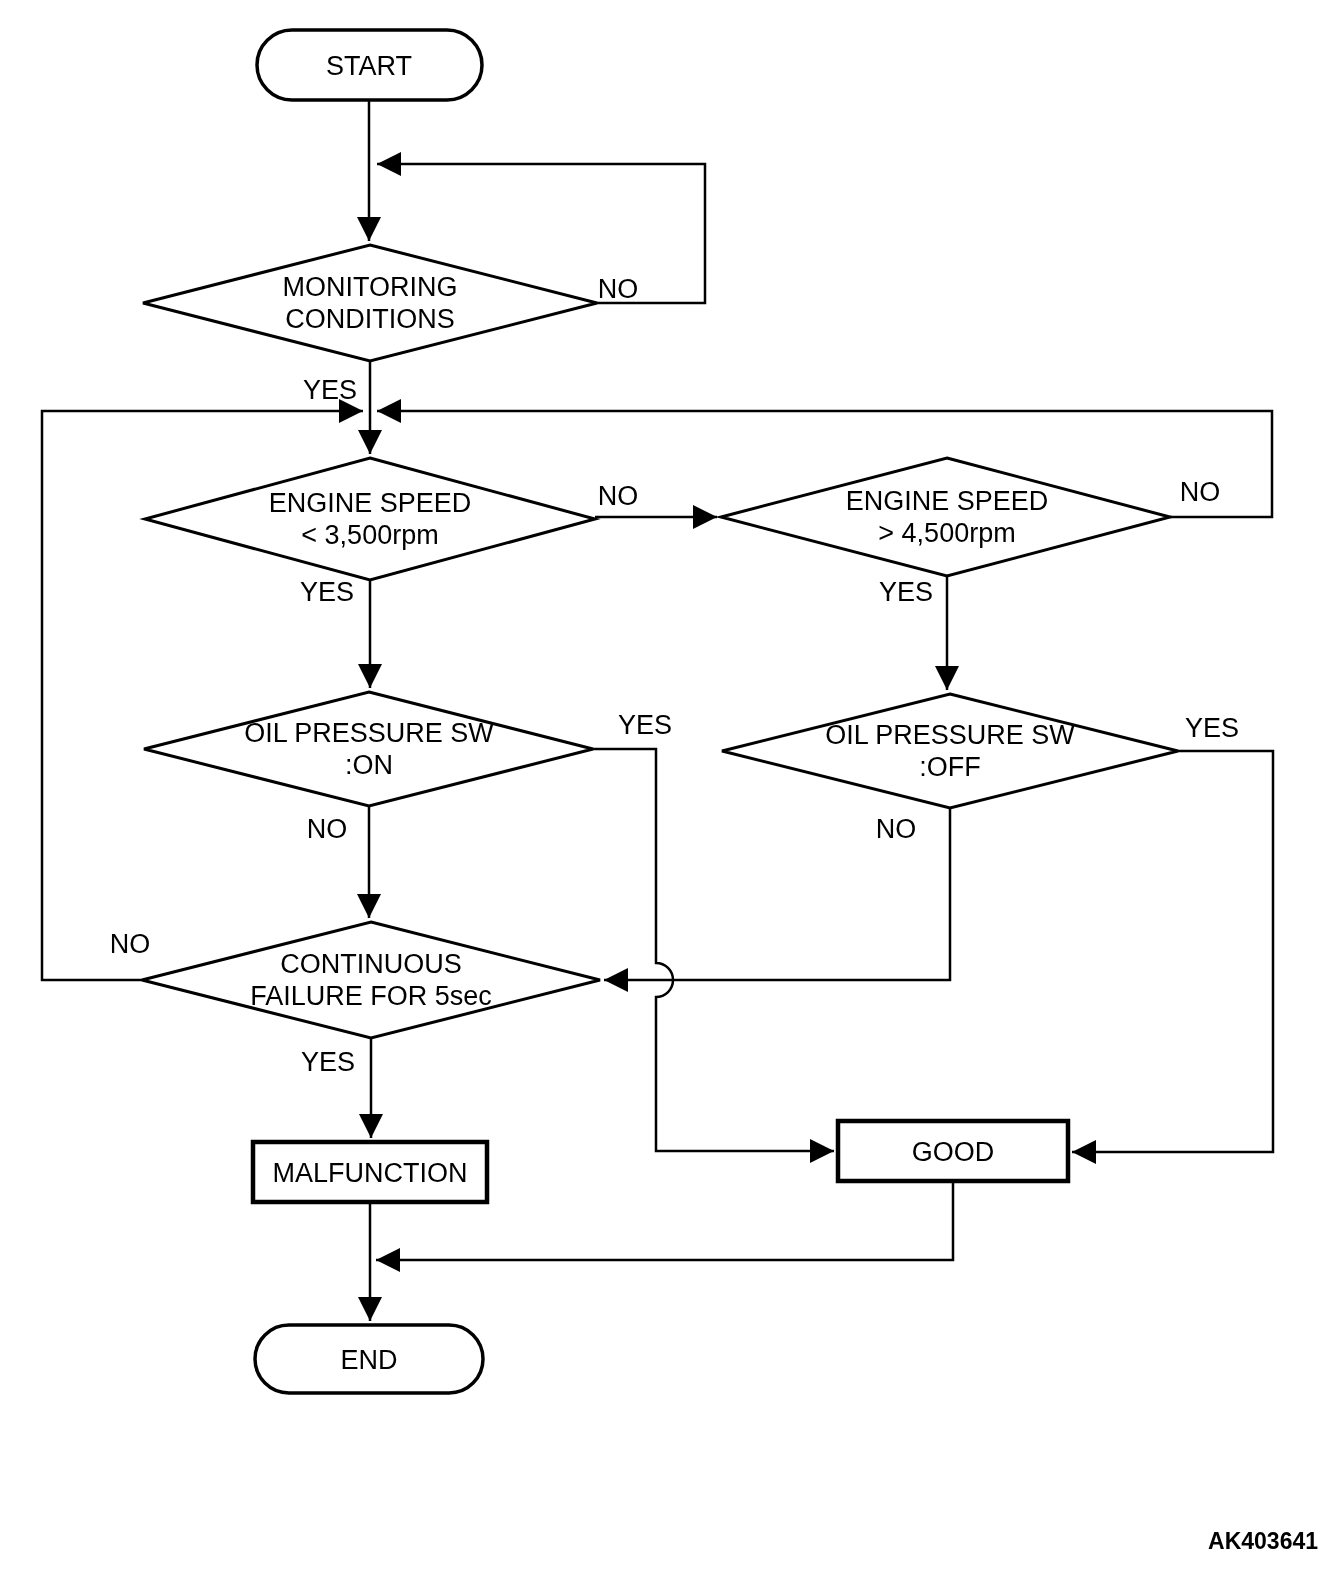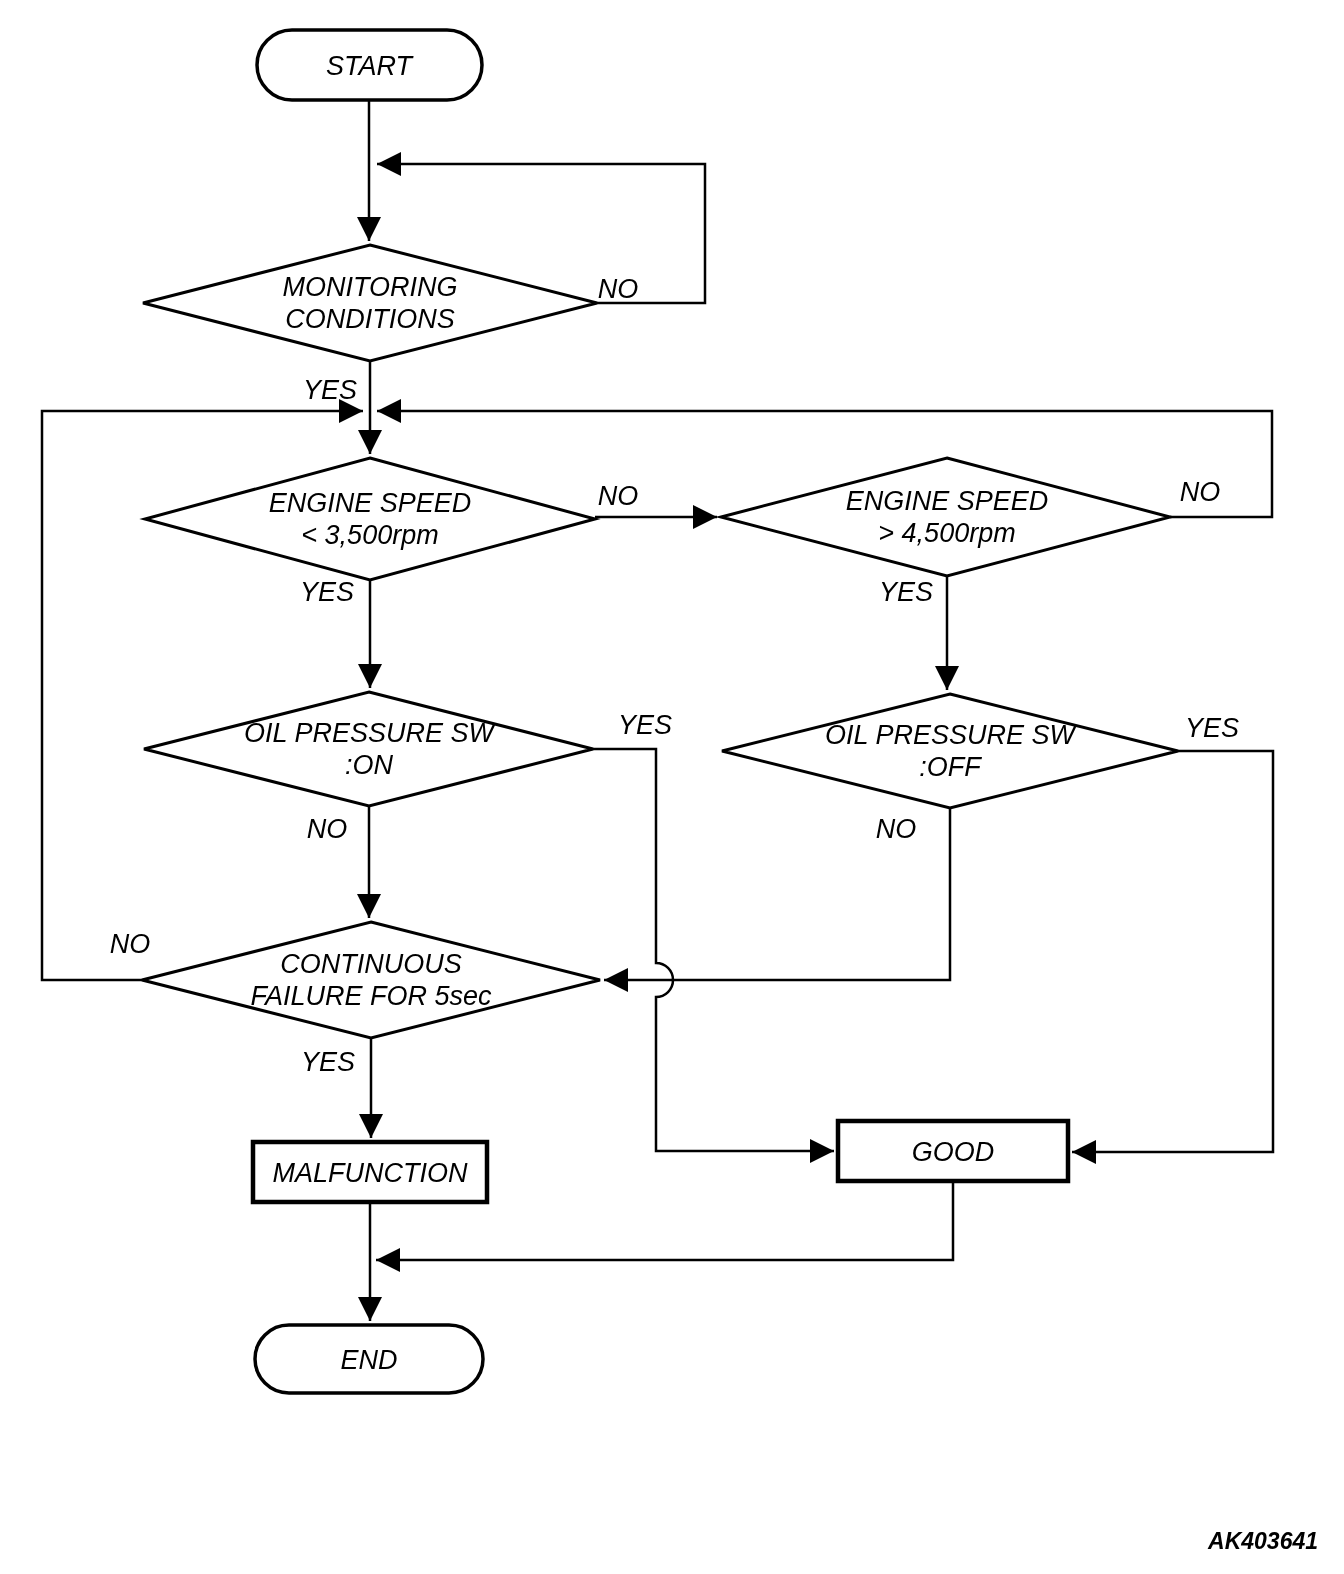--- a/index.html
+++ b/index.html
@@ -6,21 +6,20 @@
     margin: 0;
     padding: 0;
     background: #ffffff;
   }
   .page {
     position: relative;
     width: 1344px;
     height: 1574px;
     background: #ffffff;
     font-family: "Liberation Sans", sans-serif;
-    font-style: italic;
   }
   svg text {
     font-family: "Liberation Sans", sans-serif;
     font-size: 27px;
     fill: #000000;
   }
   svg .shape {
     fill: #ffffff;
     stroke: #000000;
   }

